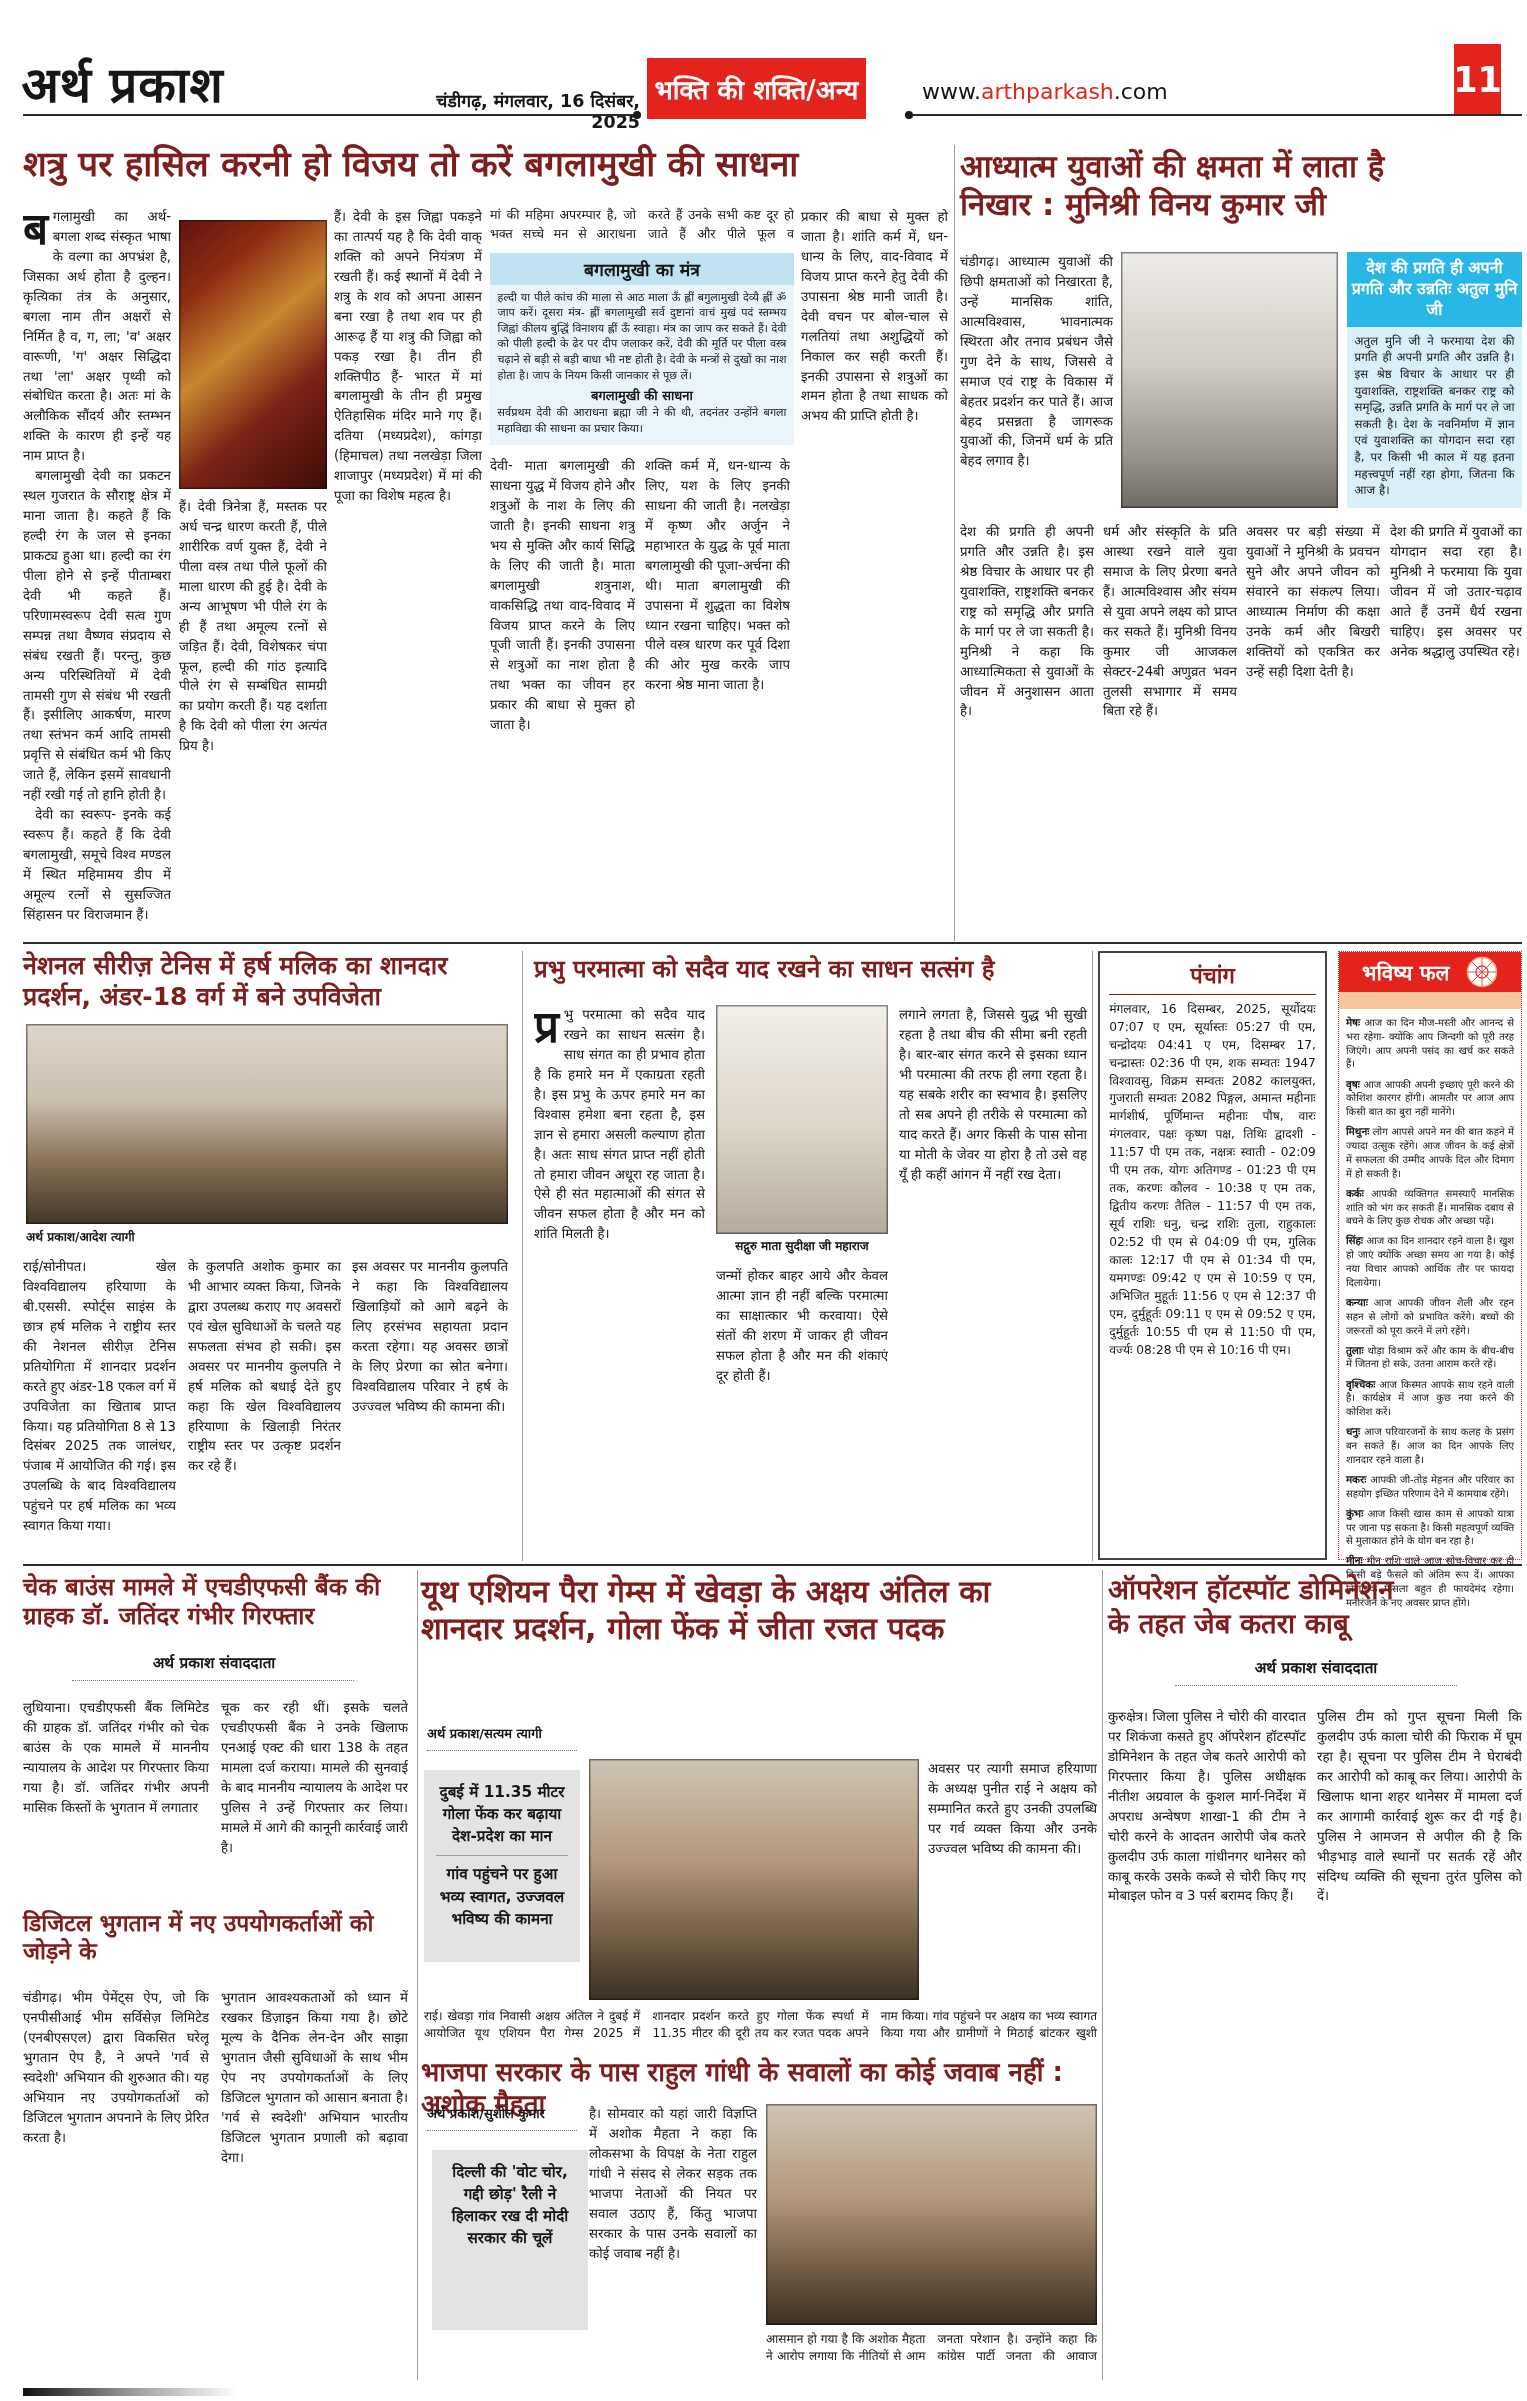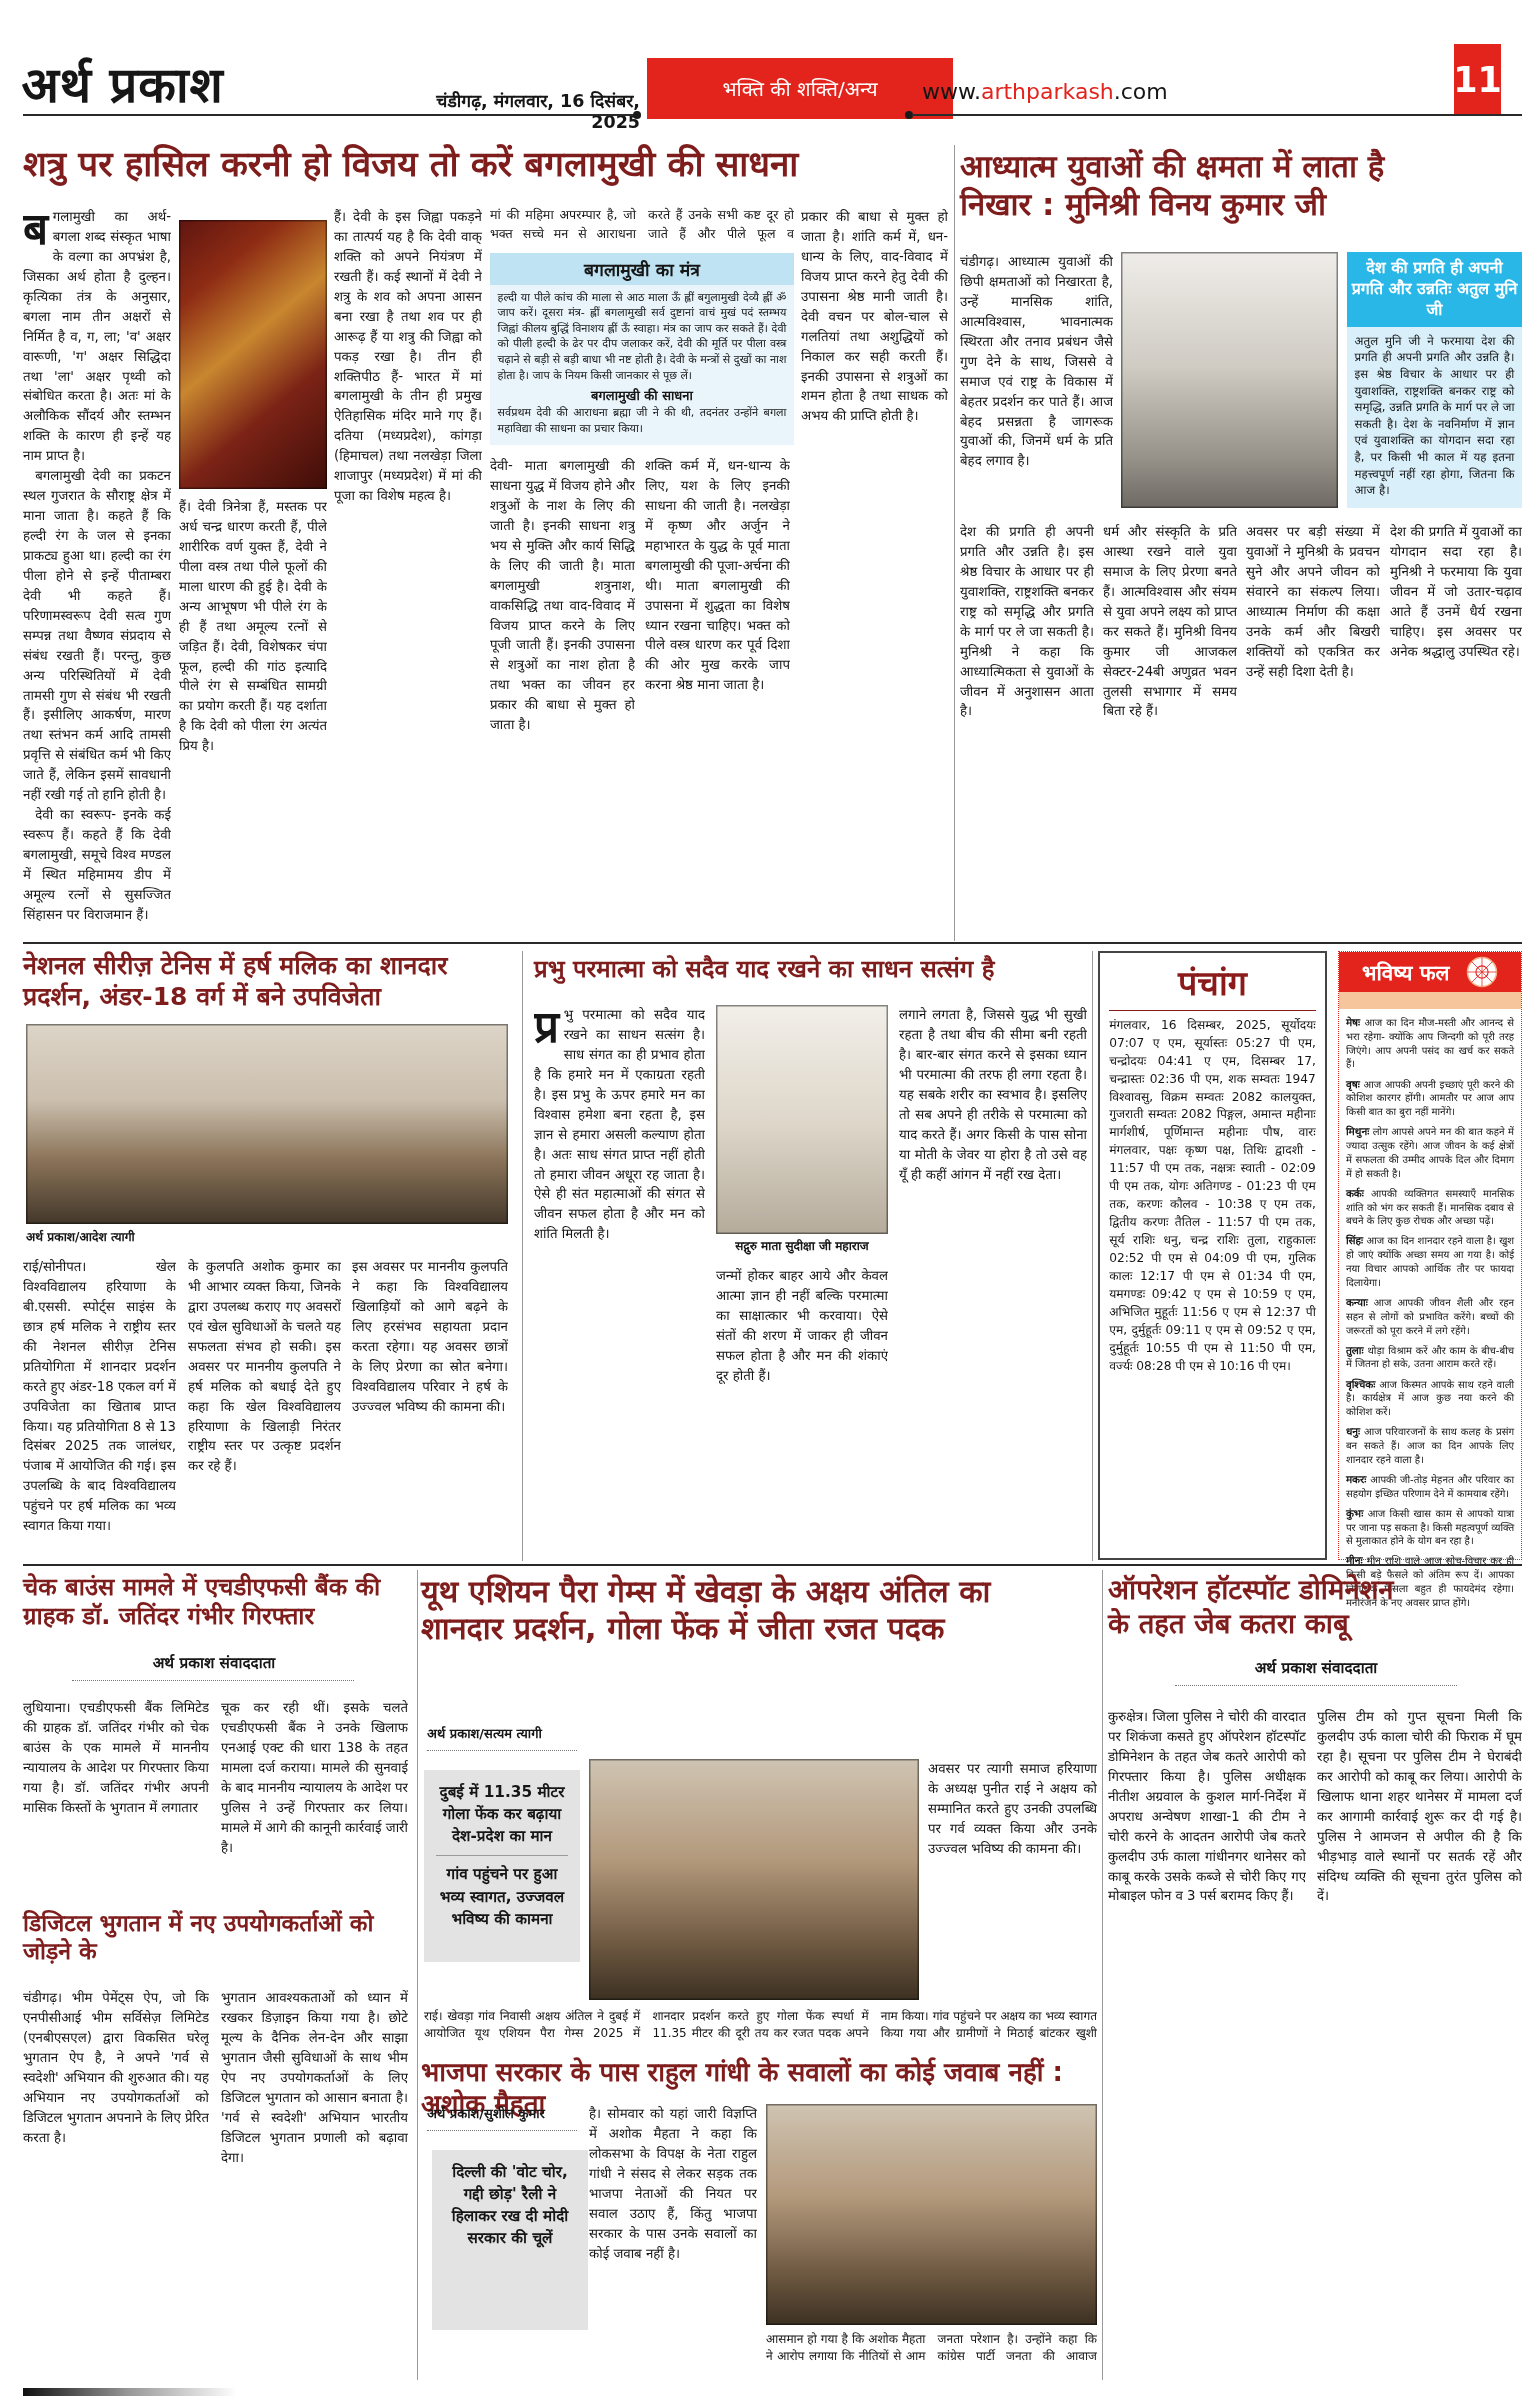--- a/index.html
+++ b/index.html
@@ -30,22 +30,22 @@
 </style>
 </head>
 <body>
 
 <div id="page">
 
   <div class="abs" style="left:21.4px;top:50px;width:336px;font-size:49px;font-weight:bold;letter-spacing:0.8px;">अर्थ प्रकाश</div>
 
   <div class="abs" style="left:404px;top:88px;width:236px;font-size:17.5px;font-weight:bold;text-align:right;">चंडीगढ़, मंगलवार, 16 दिसंबर, 2025</div>
 
-  <div class="abs" style="left:647px;top:58px;width:306px;height:61px;background:#e3241d;color:#fff;
-       display:flex;align-items:center;justify-content:center;font-size:20px;font-weight:normal;">भक्ति की शक्ति/अन्य</div>
+  <div class="abs" style="left:647px;top:58px;width:219px;height:61px;background:#e3241d;color:#fff;
+       display:flex;align-items:center;justify-content:center;font-size:26px;font-weight:bold;">भक्ति की शक्ति/अन्य</div>
 
   <div class="abs" style="left:922px;top:79px;font-size:22px;">
     <span>www.</span><span style="color:#e3241d;">arthparkash</span><span>.com</span>
   </div>
 
   <div class="abs" style="left:1454px;top:44px;width:47px;height:72px;background:#e3241d;color:#fff;
        display:flex;align-items:center;justify-content:center;font-size:35px;font-weight:bold;">11</div>
 
   <div class="abs hdiv" style="left:23px;top:114px;width:610px;"></div>
   <div class="abs" style="left:633px;top:111px;width:7.6px;height:7.6px;border-radius:50%;background:#1a1a1a;"></div>
@@ -150,21 +150,21 @@
   <div class="abs photo ph-woman" style="left:716px;top:1005px;width:172px;height:229px;"></div>
   <div class="abs" style="left:716px;top:1237px;width:172px;font-size:12px;font-weight:bold;text-align:center;">सद्गुरु माता सुदीक्षा जी महाराज</div>
   <div class="abs col" style="left:716px;top:1266px;width:172px;height:293px;">
       <p style="text-indent:0;">जन्मों होकर बाहर आये और केवल आत्मा ज्ञान ही नहीं बल्कि परमात्मा का साक्षात्कार भी करवाया। ऐसे संतों की शरण में जाकर ही जीवन सफल होता है और मन की शंकाएं दूर होती हैं।</p>
     </div>
   <div class="abs col" style="left:899px;top:1005px;width:188px;height:554px;">
       <p style="text-indent:0;">लगाने लगता है, जिससे युद्ध भी सुखी रहता है तथा बीच की सीमा बनी रहती है। बार-बार संगत करने से इसका ध्यान भी परमात्मा की तरफ ही लगा रहता है। यह सबके शरीर का स्वभाव है। इसलिए तो सब अपने ही तरीके से परमात्मा को याद करते हैं। अगर किसी के पास सोना या मोती के जेवर या होरा है तो उसे वह यूँ ही कहीं आंगन में नहीं रख देता।</p>
     </div>
 
   <div class="abs" style="left:1098px;top:951px;width:229px;height:609px;border:2.3px double #444;box-sizing:border-box;">
-    <div style="text-align:center;font-size:34px;font-weight:bold;color:#8b1a1a;padding:6.1px 0 4.6px 0;
+    <div style="text-align:center;font-size:22px;font-weight:bold;color:#8b1a1a;padding:6.1px 0 4.6px 0;
          border-bottom:1.5px solid #8b1a1a;margin:0 9.2px;">पंचांग</div>
     <div style="padding:6.1px 9.2px;font-size:12.2px;line-height:1.47;text-align:justify;">मंगलवार, 16 दिसम्बर, 2025, सूर्योदयः 07:07 ए एम, सूर्यास्तः 05:27 पी एम, चन्द्रोदयः 04:41 ए एम, दिसम्बर 17, चन्द्रास्तः 02:36 पी एम, शक सम्वतः 1947 विश्वावसु, विक्रम सम्वतः 2082 कालयुक्त, गुजराती सम्वतः 2082 पिङ्गल, अमान्त महीनाः मार्गशीर्ष, पूर्णिमान्त महीनाः पौष, वारः मंगलवार, पक्षः कृष्ण पक्ष, तिथिः द्वादशी - 11:57 पी एम तक, नक्षत्रः स्वाती - 02:09 पी एम तक, योगः अतिगण्ड - 01:23 पी एम तक, करणः कौलव - 10:38 ए एम तक, द्वितीय करणः तैतिल - 11:57 पी एम तक, सूर्य राशिः धनु, चन्द्र राशिः तुला, राहुकालः 02:52 पी एम से 04:09 पी एम, गुलिक कालः 12:17 पी एम से 01:34 पी एम, यमगण्डः 09:42 ए एम से 10:59 ए एम, अभिजित मुहूर्तः 11:56 ए एम से 12:37 पी एम, दुर्मुहूर्तः 09:11 ए एम से 09:52 ए एम, दुर्मुहूर्तः 10:55 पी एम से 11:50 पी एम, वर्ज्यः 08:28 पी एम से 10:16 पी एम।</div>
   </div>
 
   <div class="abs" style="left:1338px;top:951px;width:184px;height:609px;border:1.5px dotted #e3241d;box-sizing:border-box;background:#fff;">
     <div style="background:#e3241d;height:40px;display:flex;align-items:center;justify-content:space-between;padding:0 23px;">
       <span style="color:#fff;font-size:20.6px;font-weight:bold;">भविष्य फल</span>
       <svg width="32" height="32" viewBox="0 0 42 42">
         <circle cx="21" cy="21" r="19" fill="#fff" stroke="#f5b48a" stroke-width="2"></circle>
         <circle cx="21" cy="21" r="8" fill="none" stroke="#e3241d" stroke-width="1.5"></circle>

